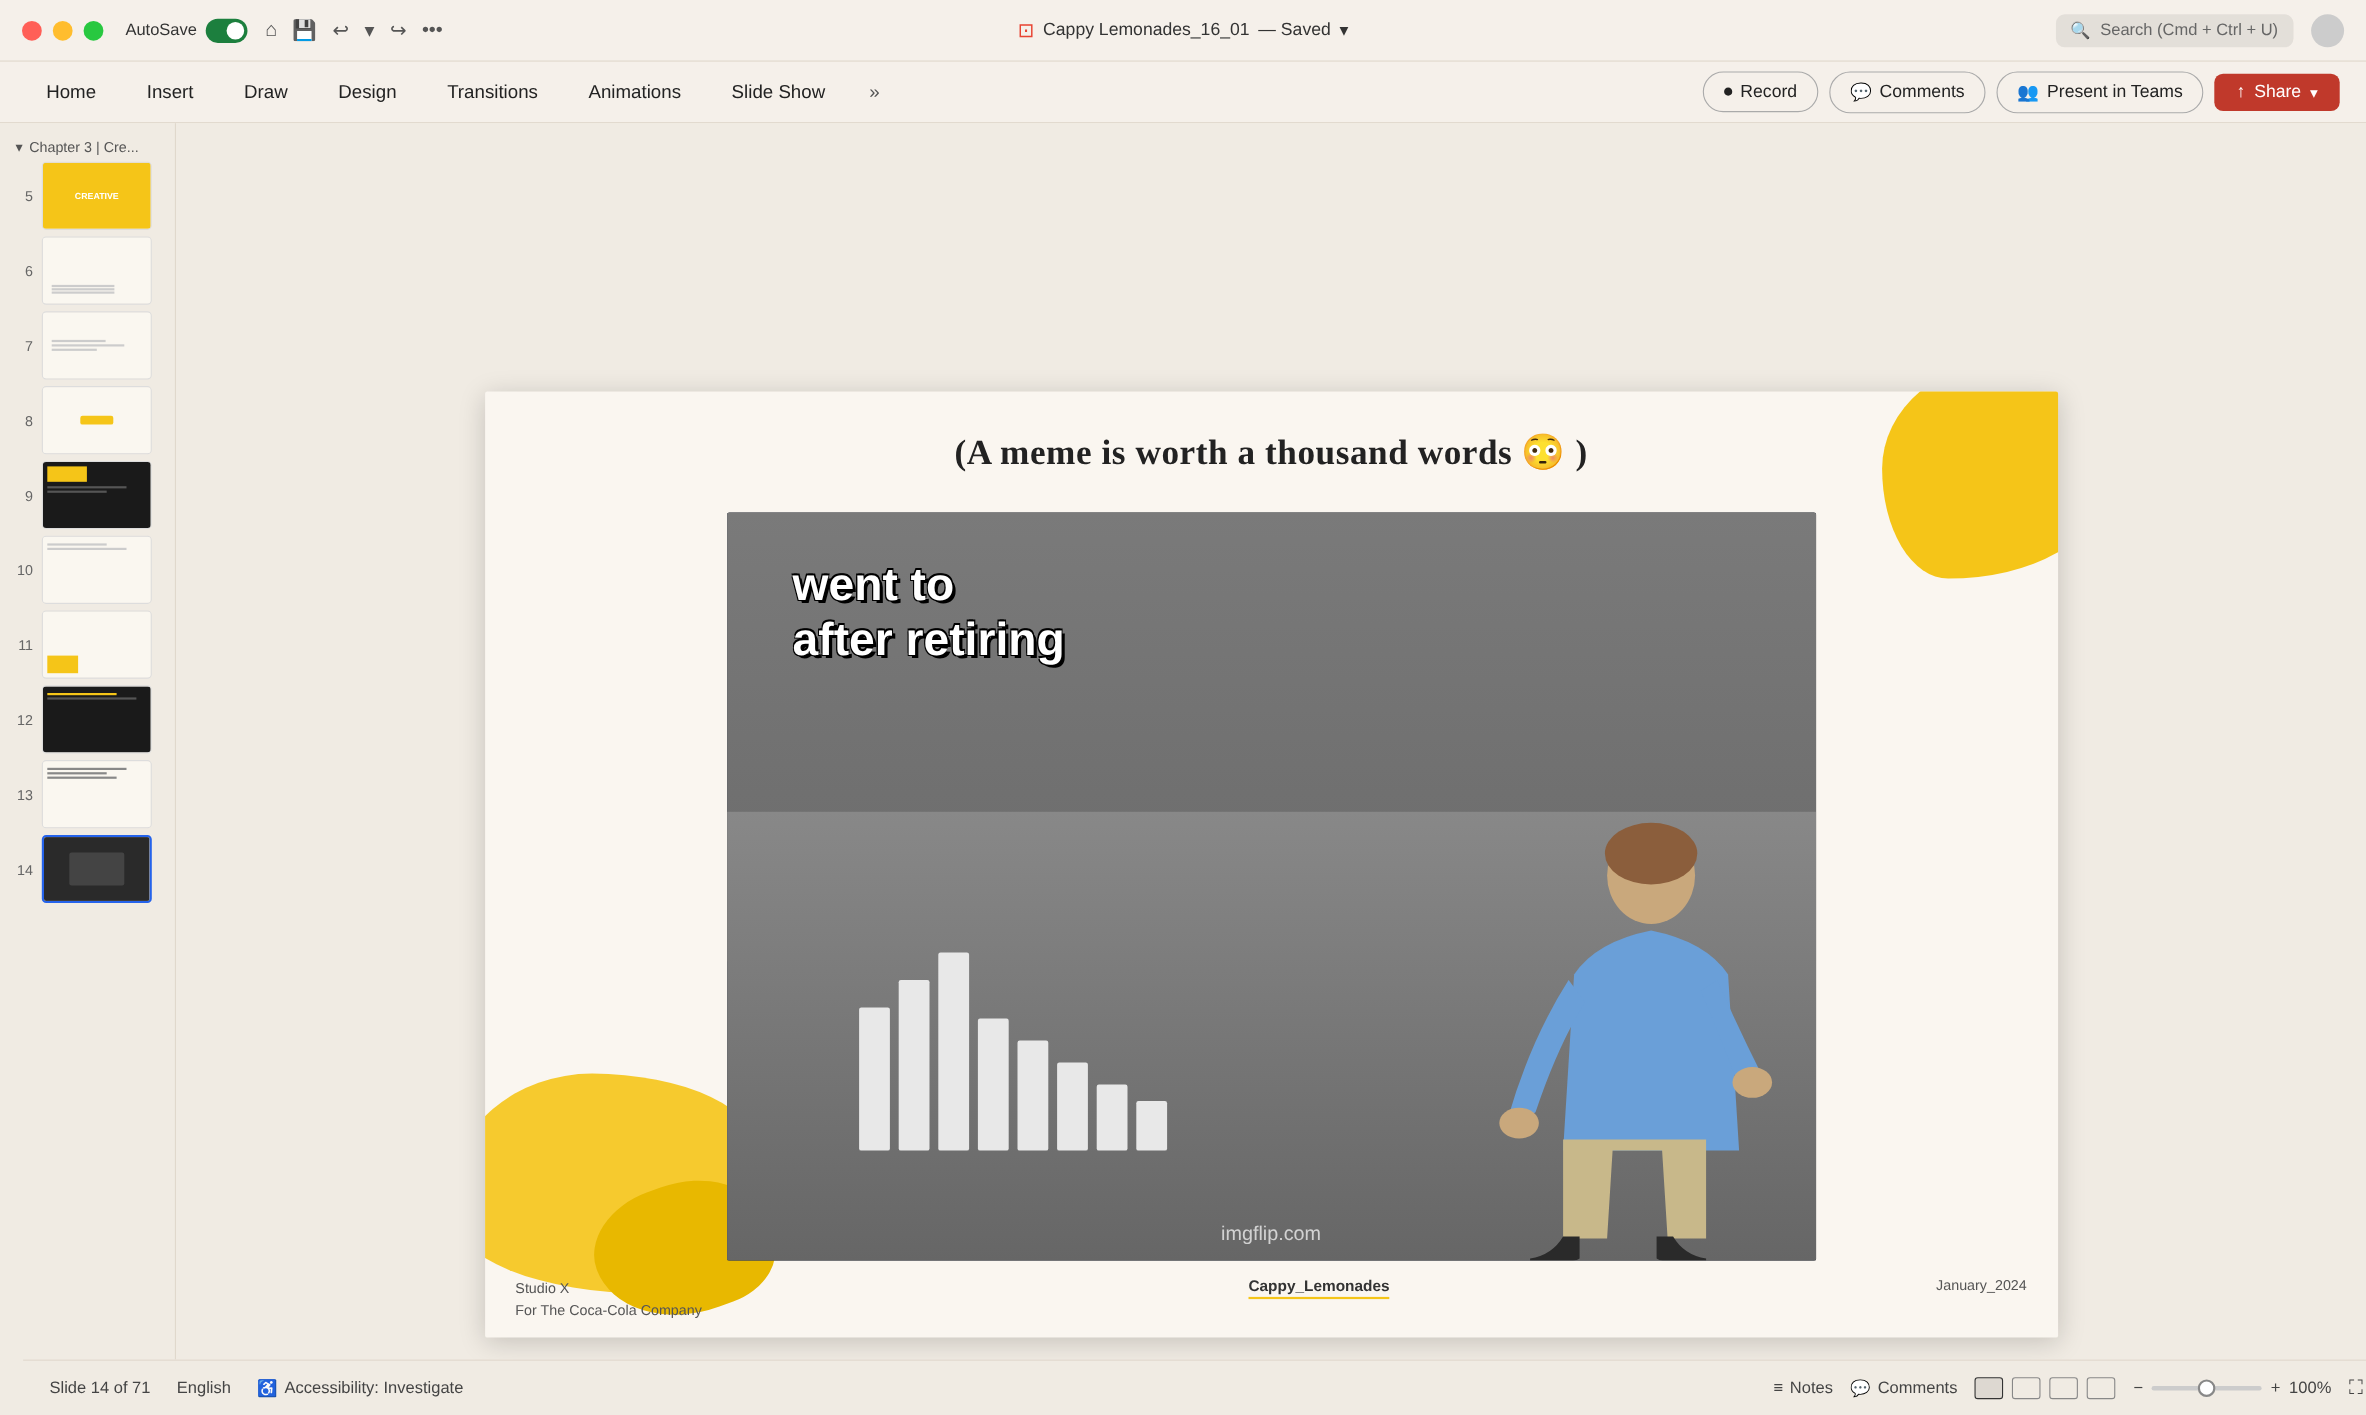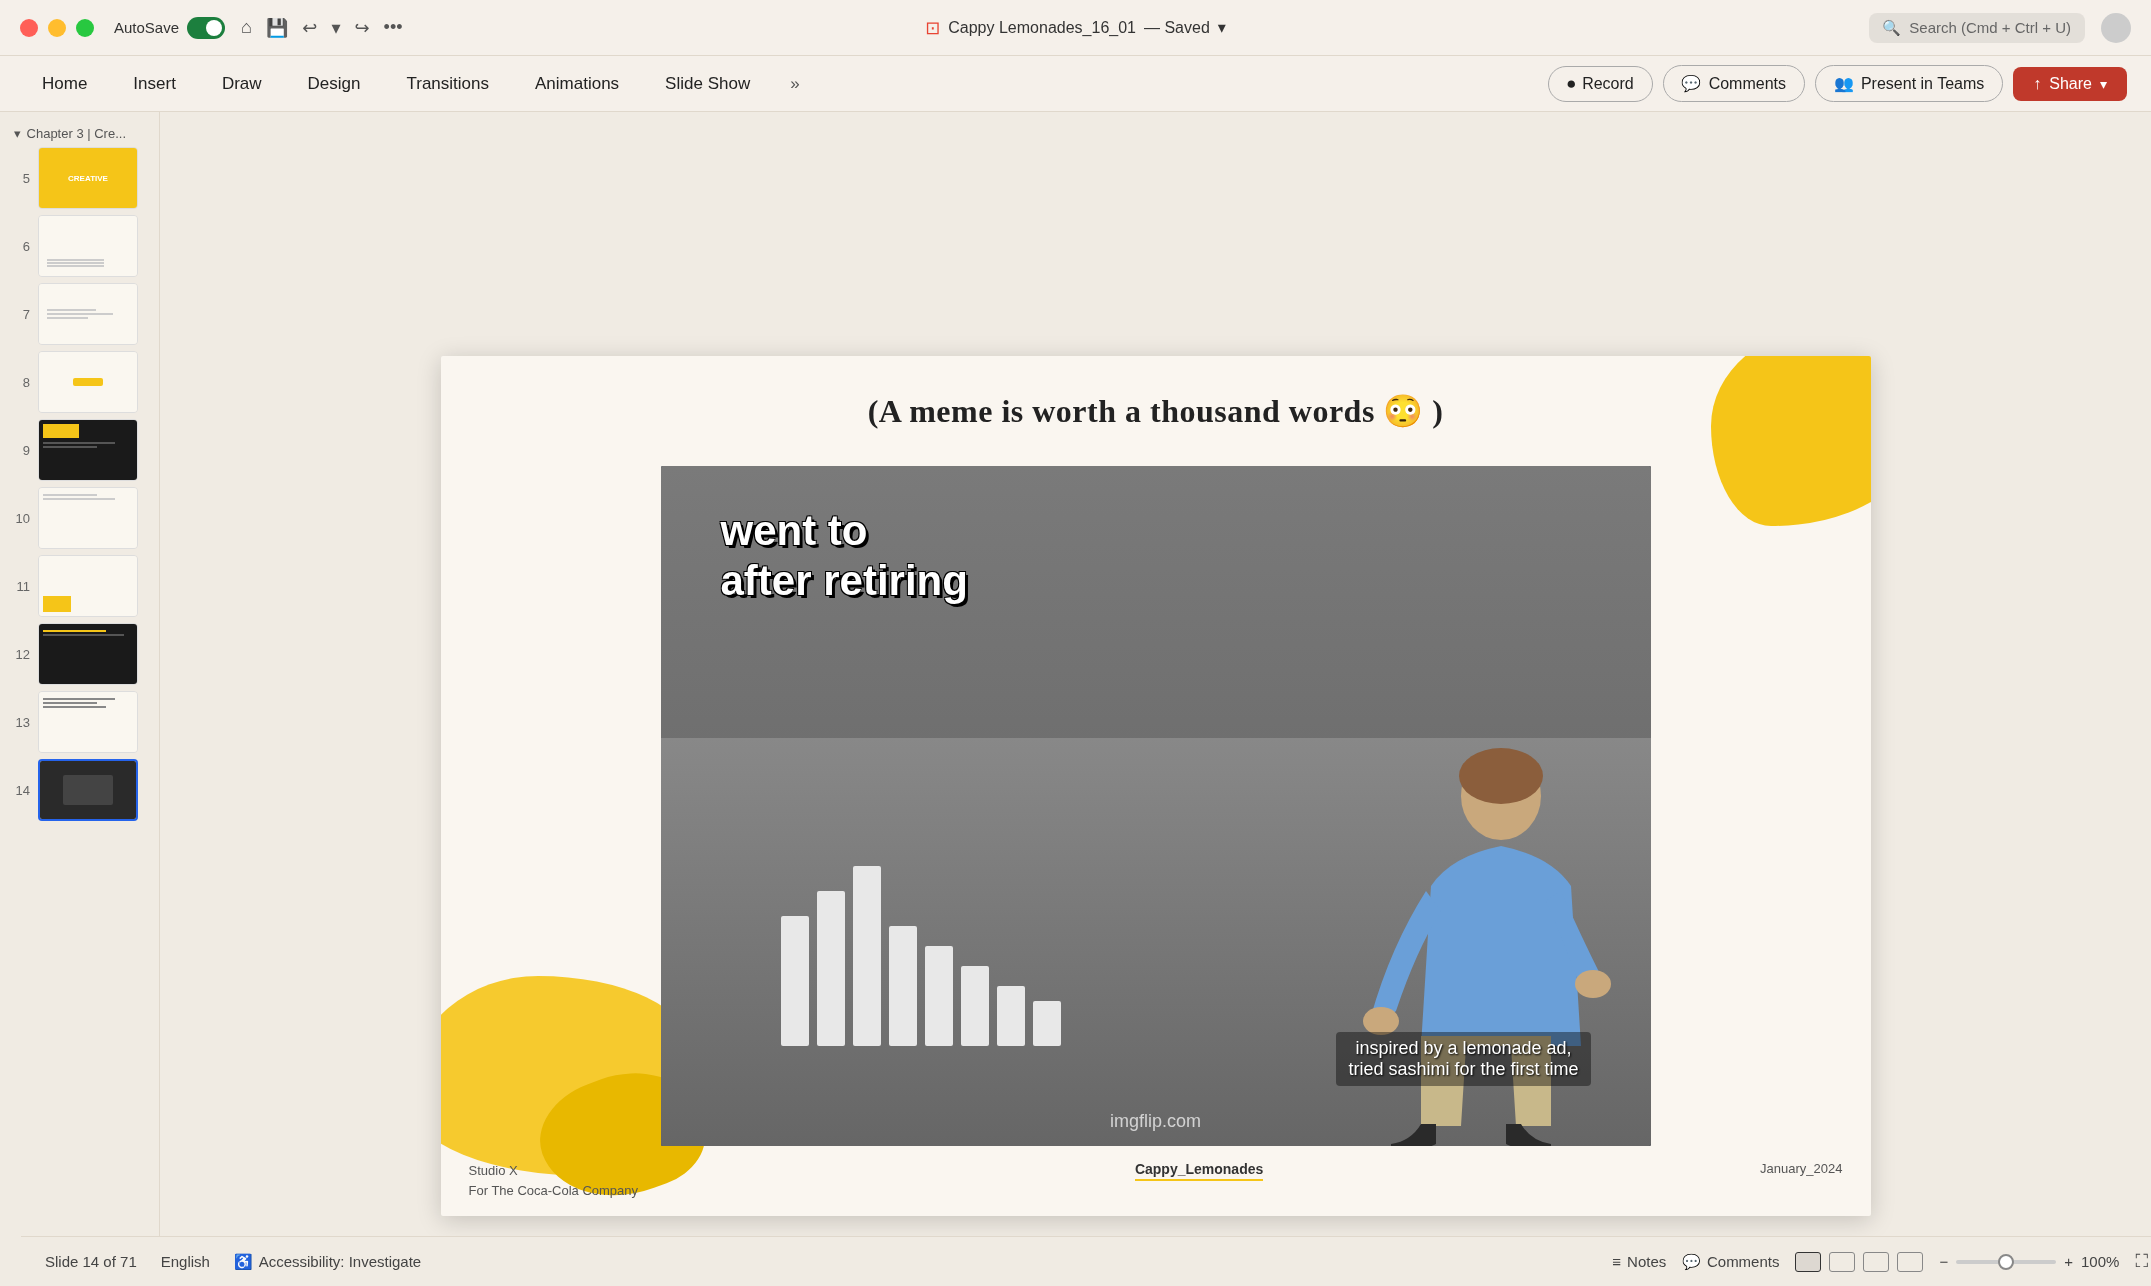--- a/index.html
+++ b/index.html
@@ -523,24 +523,20 @@
 
             <path d="M150 398 Q140 415 120 418 L120 424 Q155 424 165 418 L165 398 Z" fill="#2a2a2a"></path>
             <path d="M250 398 Q260 415 280 418 L280 424 Q245 424 235 418 L235 398 Z" fill="#2a2a2a"></path>
           </svg>
 
           <div class="meme-text-top">
             <div>went to</div>
             <div>after retiring</div>
           </div>
 
-          <div class="meme-caption">
-            <div>inspired by a lemonade ad,</div>
-            <div>tried sashimi for the first time</div>
-          </div>
 
           <div class="meme-source">imgflip.com</div>
         </div>
       </div>
 
       <div class="slide-footer">
         <div class="footer-left">
           <div>Studio X</div>
           <div>For The Coca-Cola Company</div>
         </div>

